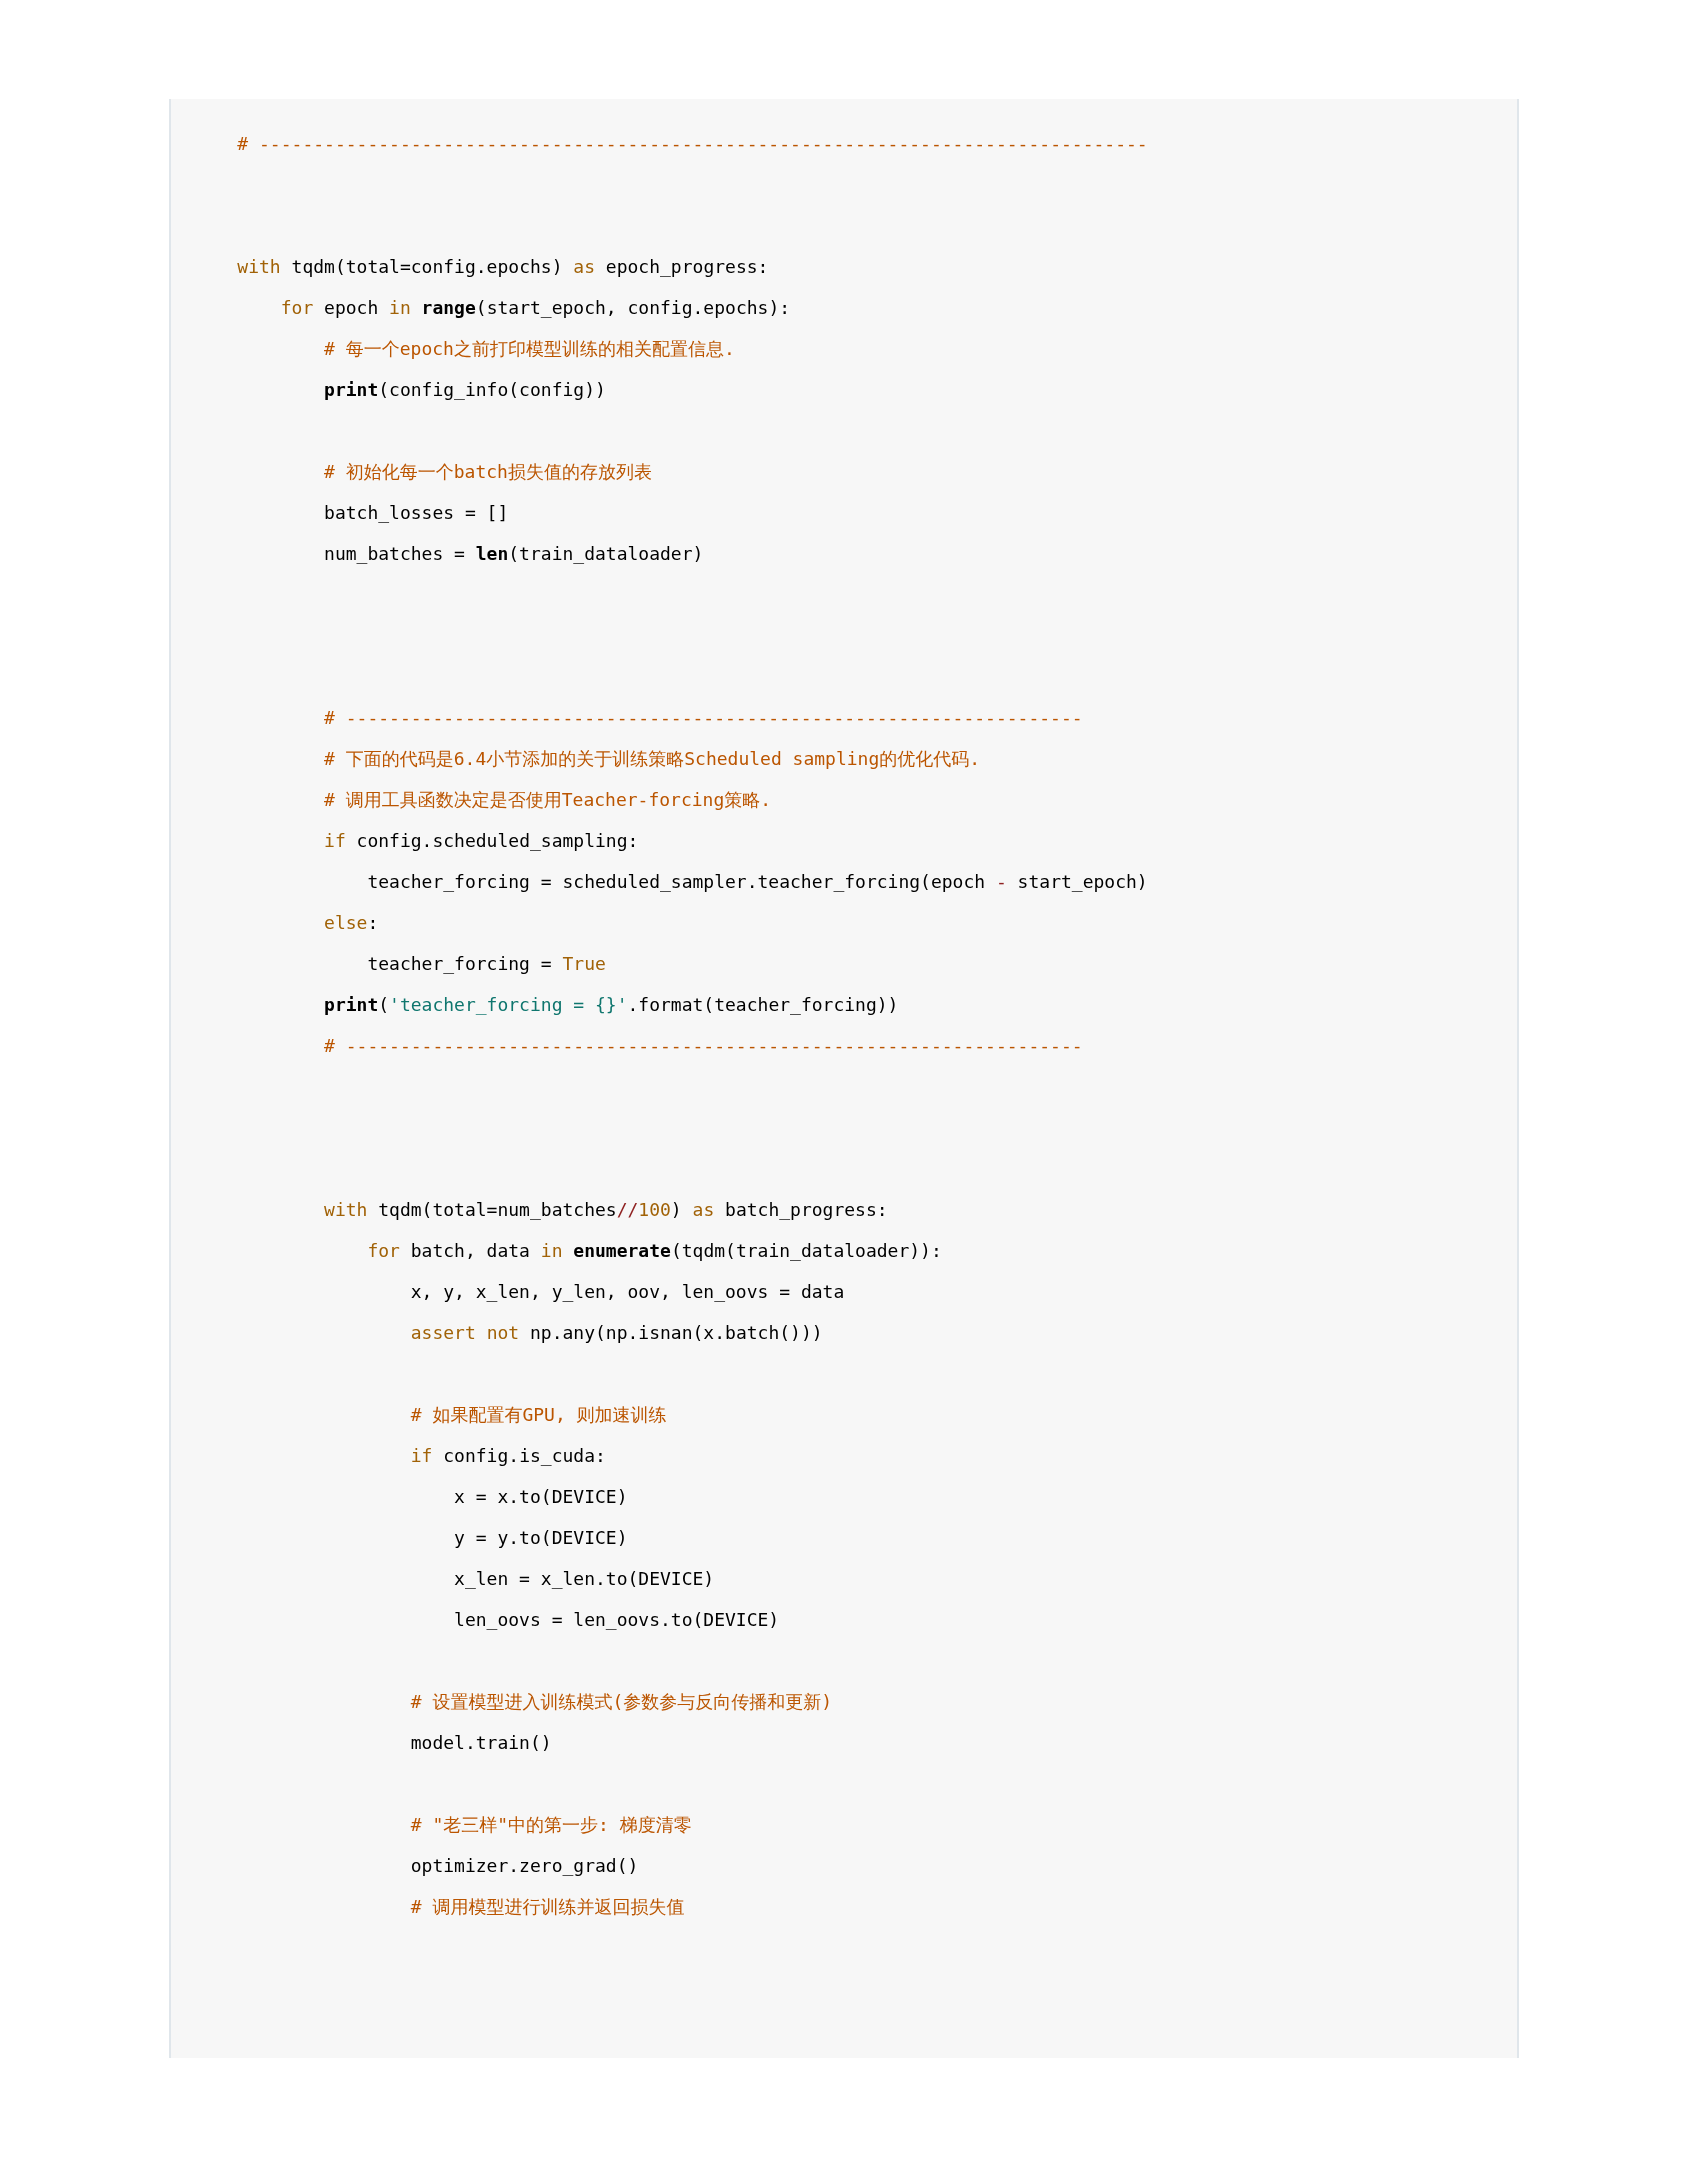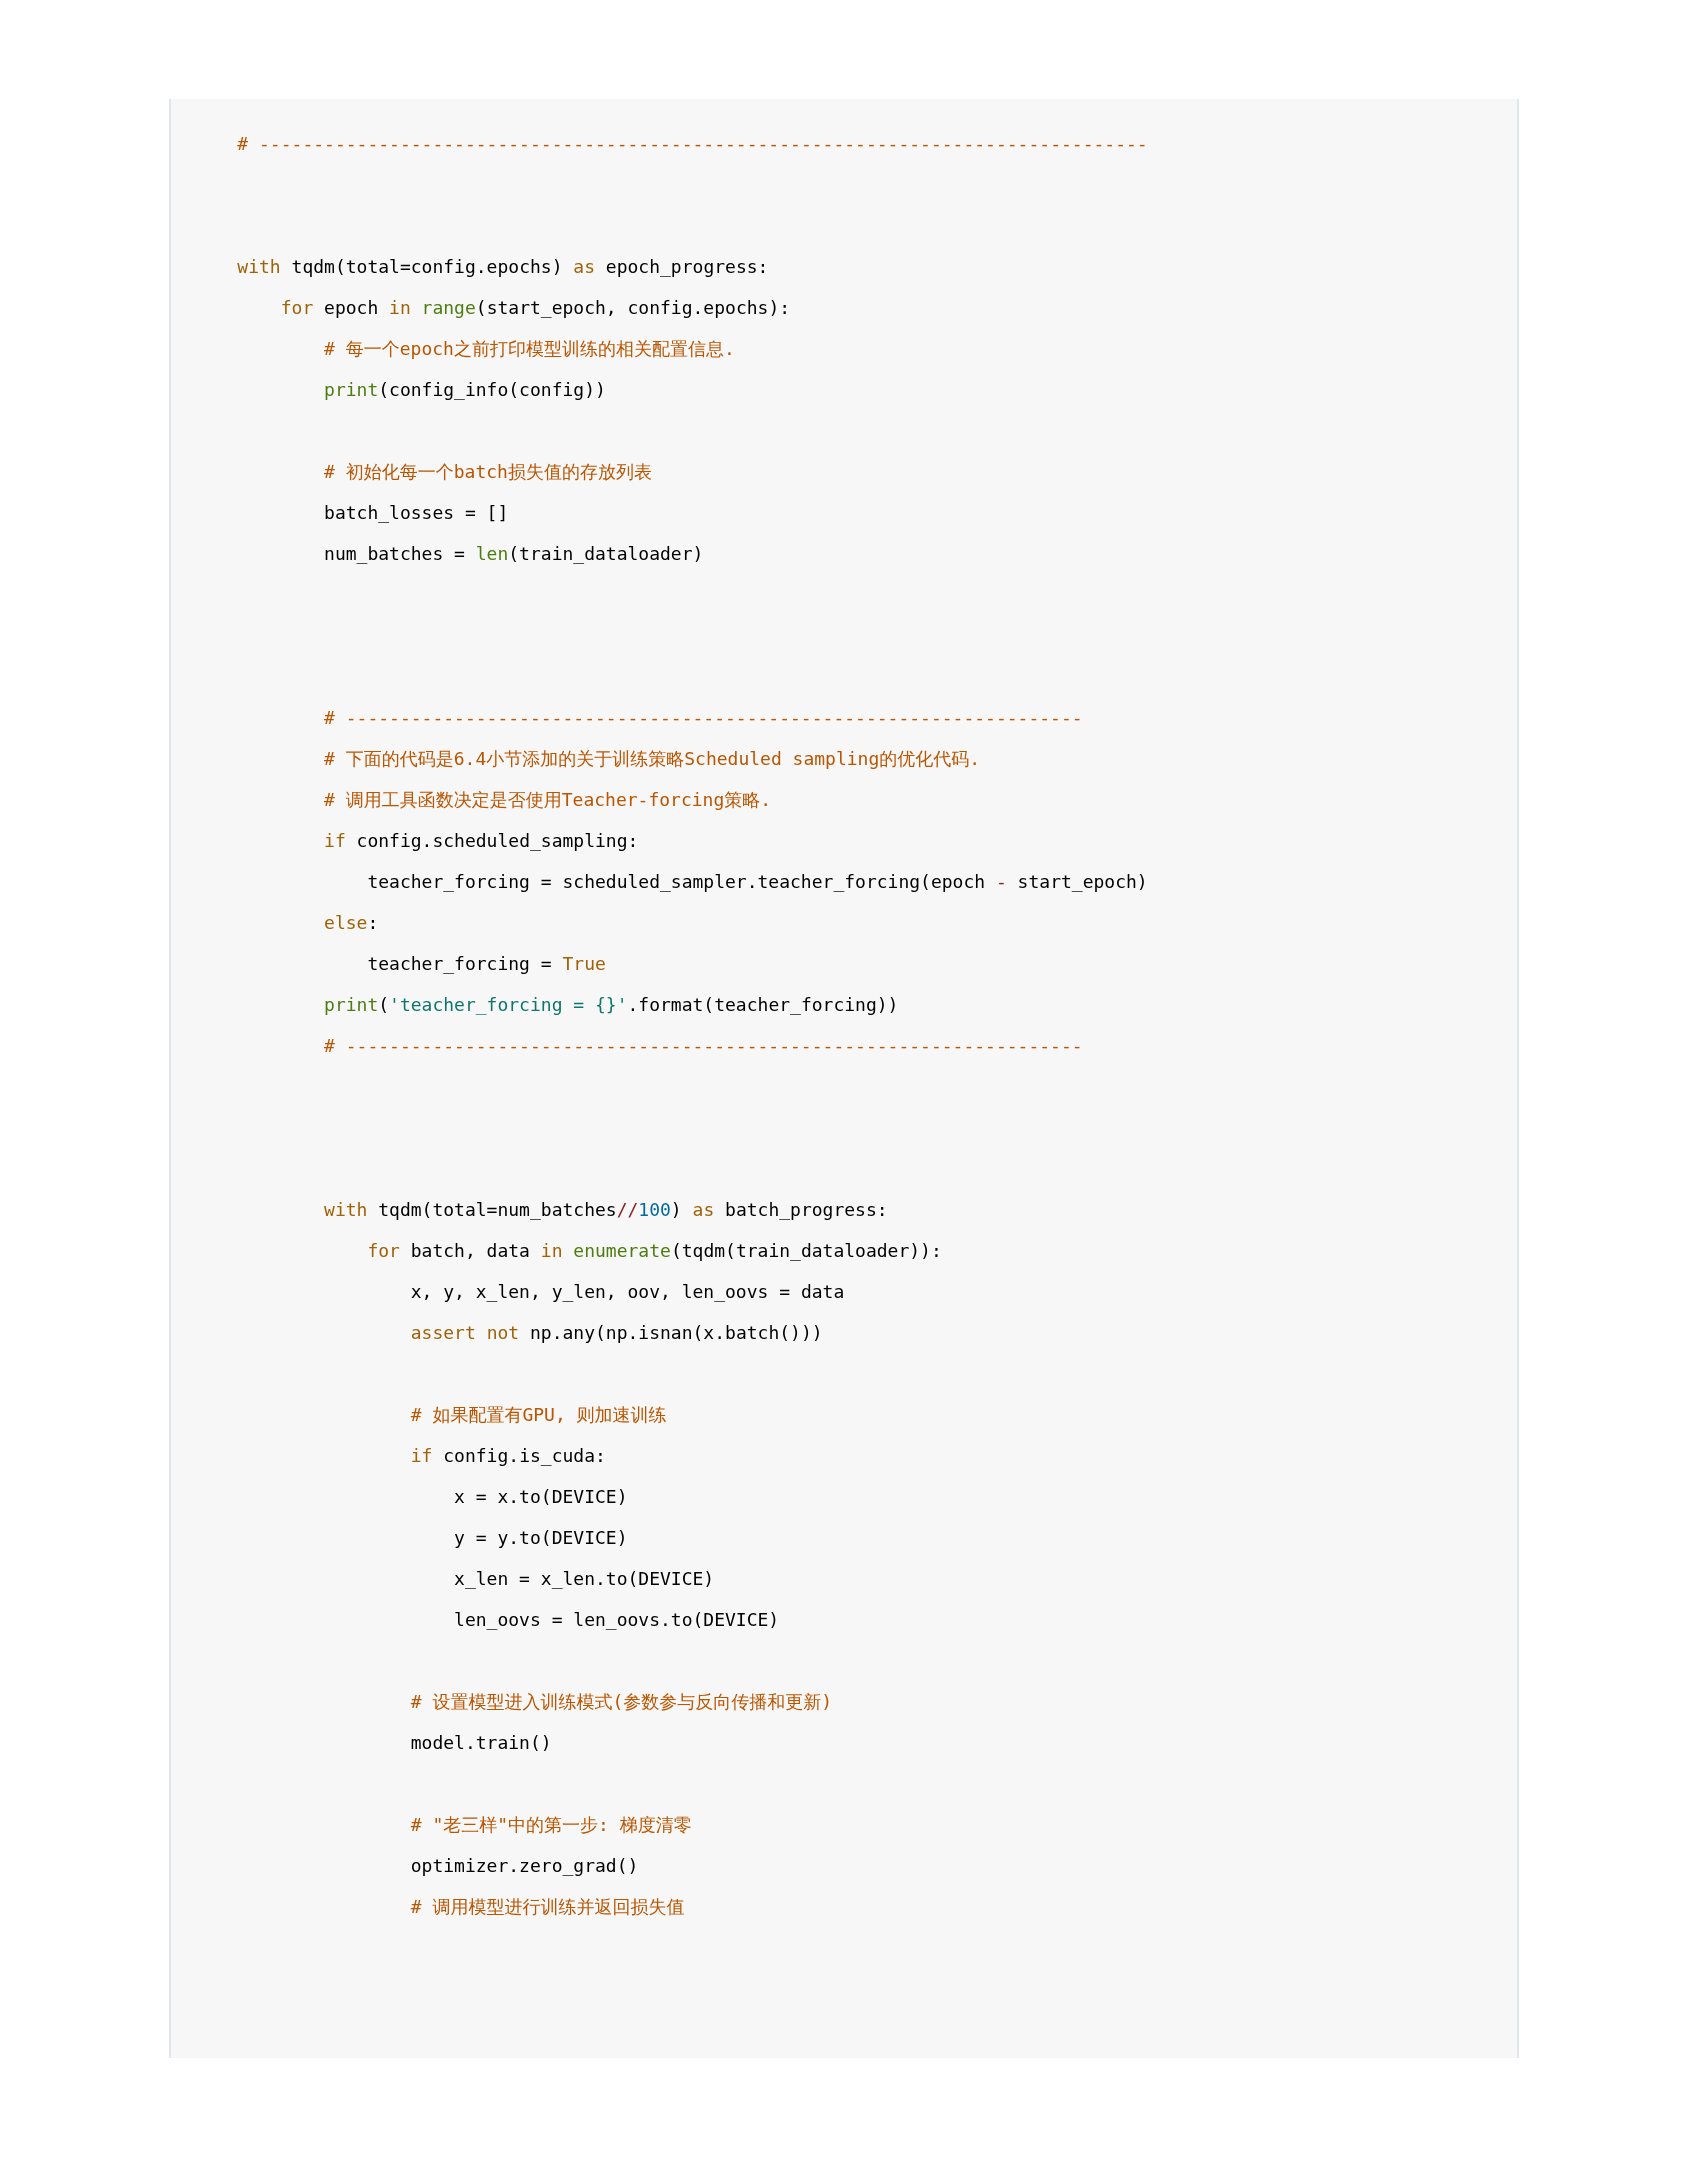--- a/index.html
+++ b/index.html
@@ -47,23 +47,23 @@
     white-space: pre-wrap;
     word-break: break-word;
     overflow-wrap: break-word;
     letter-spacing: 0px;
     -webkit-font-smoothing: antialiased;
   }
 
   
   .tok-c   { color: #bb5500; }   
   .tok-k   { color: #a16207; }   
-  .tok-nb  { color: #4d7c0f; }   
+  .tok-nb  { color: #000000; font-weight: bold; }   
   .tok-s   { color: #0f766e; }   
-  .tok-m   { color: #0369a1; }   
+  .tok-m   { color: #a16207; }   
   .tok-o   { color: #8f2222; }   
   .tok-n   { color: #000000; }   
 
   .blank-line { display: block; height: 41px; }
 </style>
 </head>
 <body>
 
 <div id="page">
   <div class="code-block">

